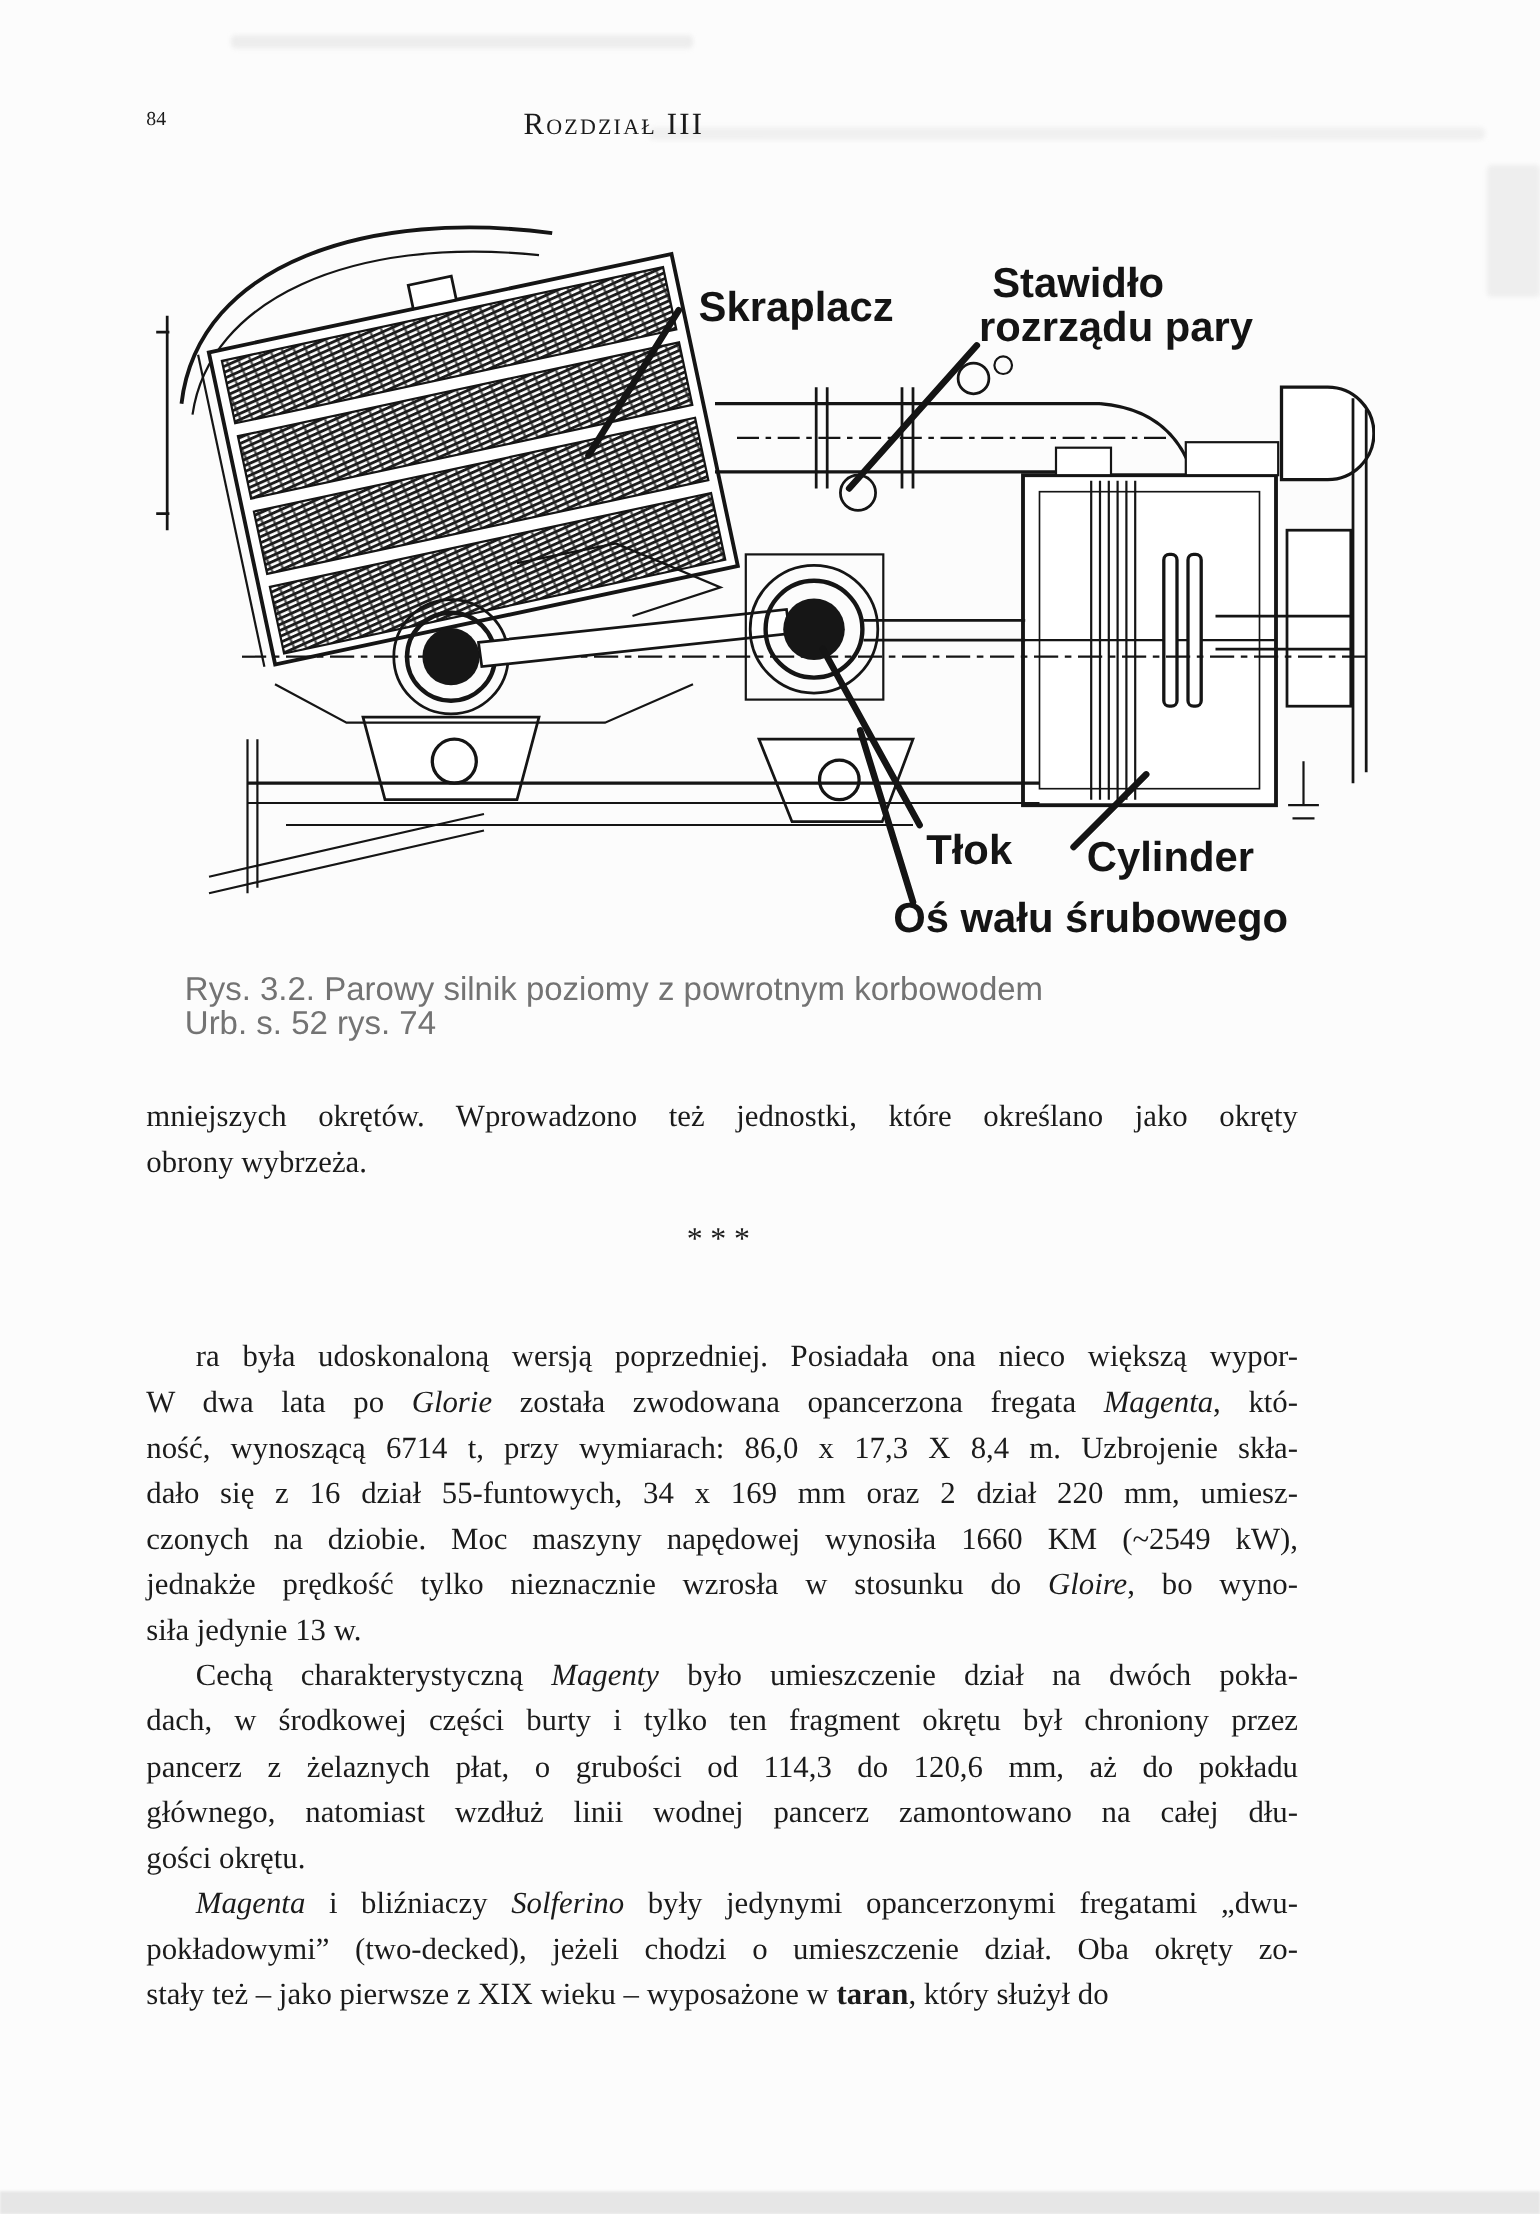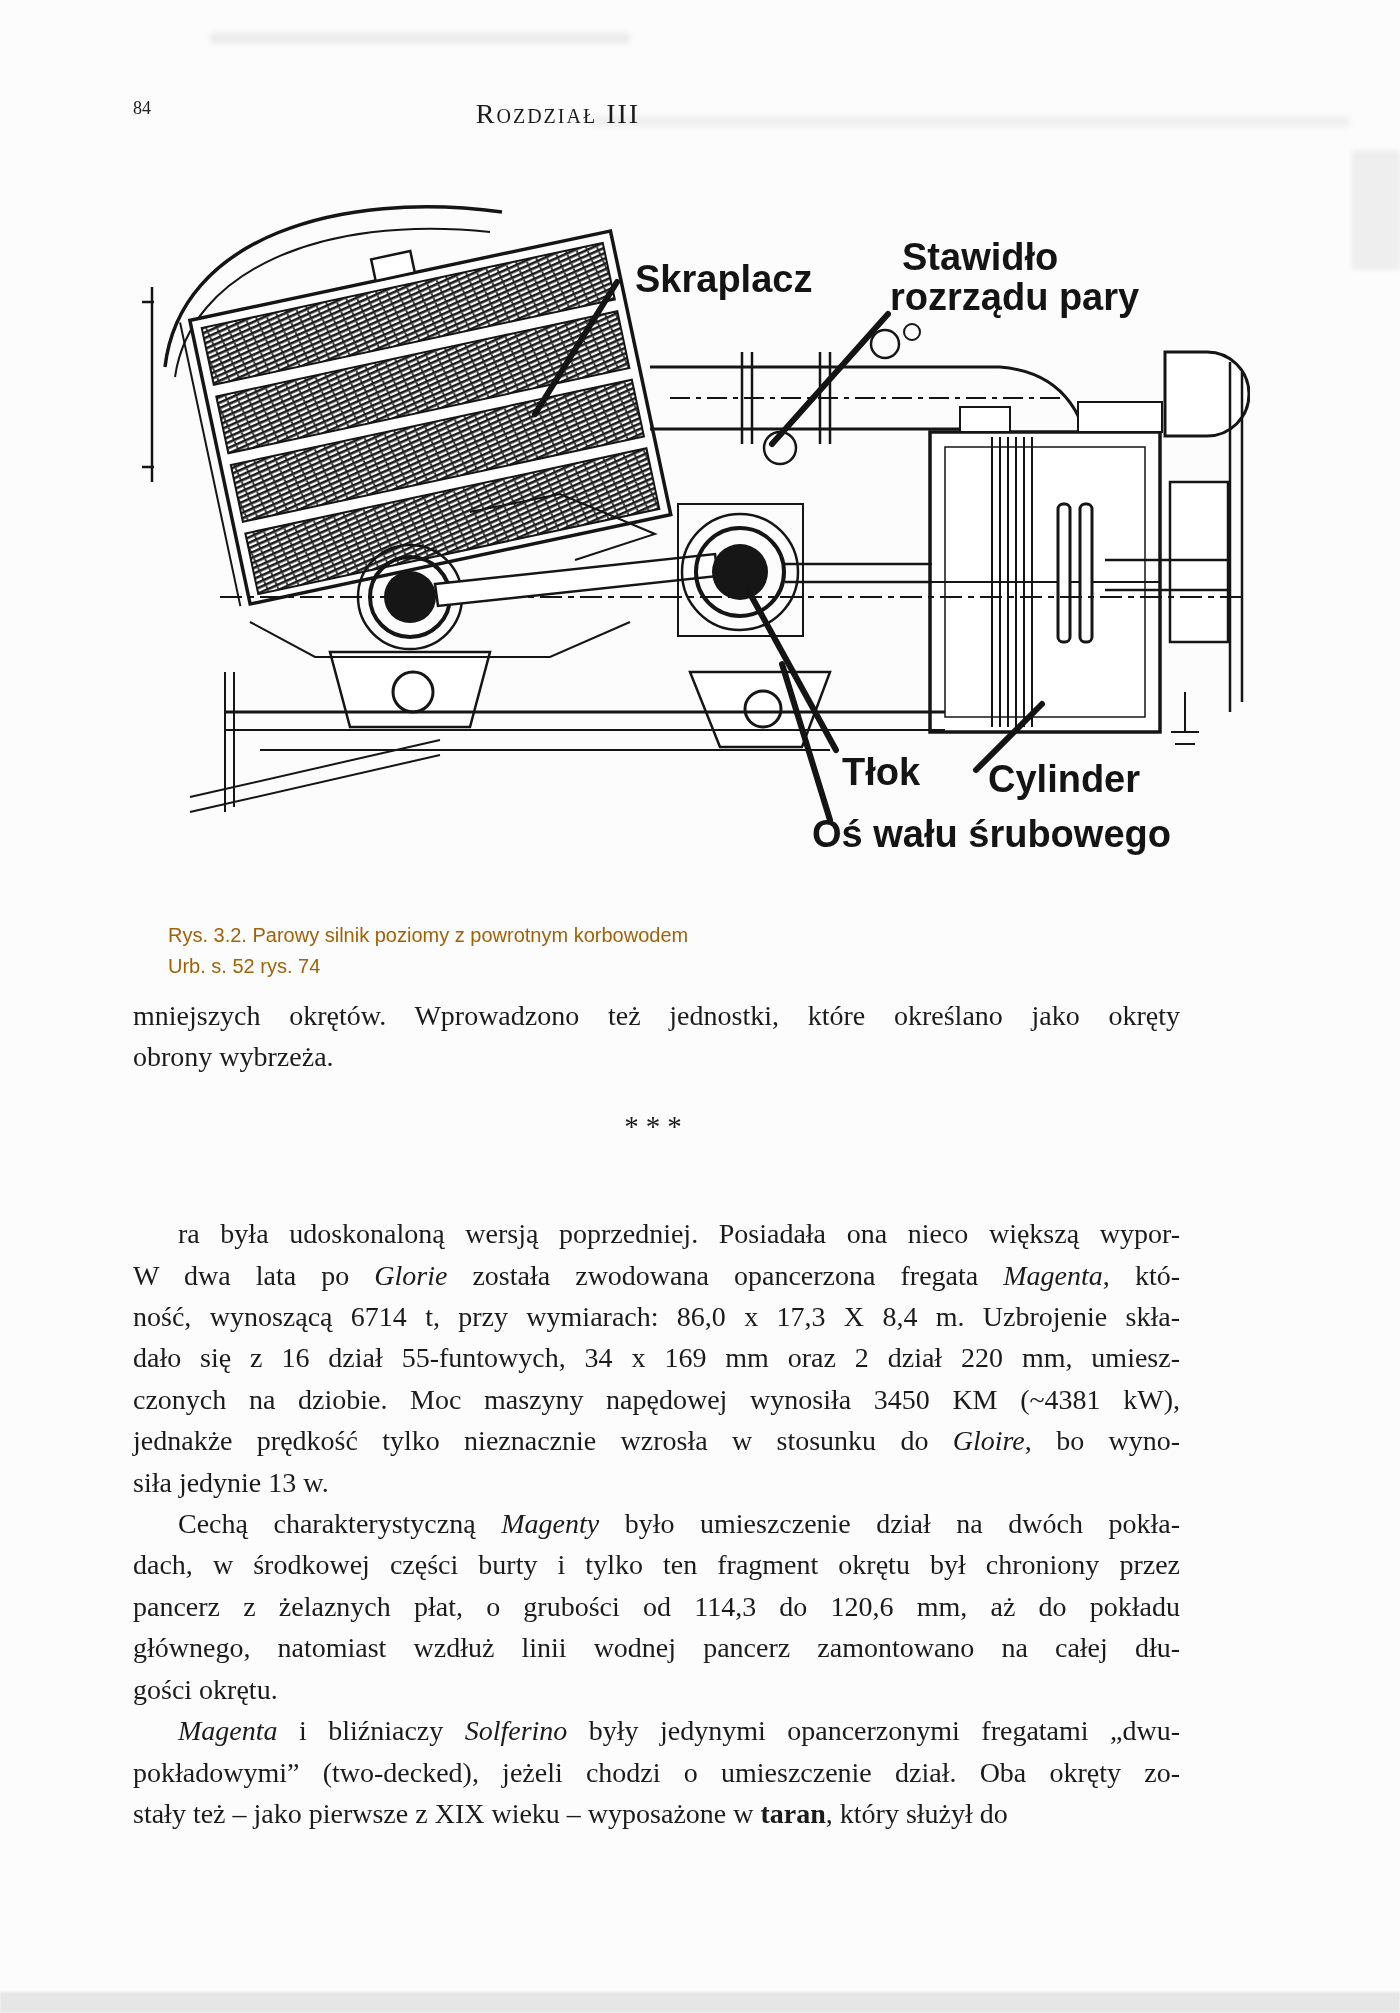--- a/index.html
+++ b/index.html
@@ -14,23 +14,23 @@
   
   .page-number{position:absolute;left:133px;top:98px;font-size:18px;}
   .chapter-header{
     position:absolute;left:0;top:98px;width:1116px;text-align:center;
     font-variant:small-caps;letter-spacing:2px;font-size:28px;
   }
   
   .figure-svg{position:absolute;left:130px;top:152px;}
   .fig-label{font-family:"Liberation Sans","DejaVu Sans",sans-serif;font-weight:bold;font-size:38px;fill:#141414;}
   .caption{
-    position:absolute;left:168px;top:920px;
+    position:absolute;left:168px;top:884px;
     font-family:"Liberation Sans","DejaVu Sans",sans-serif;
-    font-size:20px;line-height:31px;color:#a16207;
+    font-size:30px;line-height:31px;color:#737373;
   }
   
   .body-text{position:absolute;left:133px;top:995px;width:1047px;font-size:28px;line-height:41.4px;}
   .separator{margin:28px 0 66px 0;text-align:center;letter-spacing:7px;font-size:29px;line-height:41.4px;}
   .tline{text-align:justify;text-align-last:justify;}
   .tline.last{text-align-last:left;font-family:Liberation Serif, serif;}
   .para.indent .tline:first-child{text-indent:45px;}
   .it{font-style:italic;}
   .bd{font-weight:bold;}
   .ink{stroke:#151515;fill:none;}
@@ -160,21 +160,21 @@
         <div class="tline last"><span>obrony wybrzeża.</span></div>
       </div>
     </div>
   <div class="separator">***</div>
   <div>
       <div class="para indent">
         <div class="tline"><span>ra była udoskonaloną wersją poprzedniej. Posiadała ona nieco większą wypor-</span></div>
         <div class="tline"><span>W dwa lata po </span><span class="it">Glorie</span><span> została zwodowana opancerzona fregata </span><span class="it">Magenta</span><span>, któ-</span></div>
         <div class="tline"><span>ność, wynoszącą 6714 t, przy wymiarach: 86,0 x 17,3 X 8,4 m. Uzbrojenie skła-</span></div>
         <div class="tline"><span>dało się z 16 dział 55-funtowych, 34 x 169 mm oraz 2 dział 220 mm, umiesz-</span></div>
-        <div class="tline"><span>czonych na dziobie. Moc maszyny napędowej wynosiła 3450 KM (~4381 kW),</span></div>
+        <div class="tline"><span>czonych na dziobie. Moc maszyny napędowej wynosiła 1660 KM (~2549 kW),</span></div>
         <div class="tline"><span>jednakże prędkość tylko nieznacznie wzrosła w stosunku do </span><span class="it">Gloire</span><span>, bo wyno-</span></div>
         <div class="tline last"><span>siła jedynie 13 w.</span></div>
       </div>
       <div class="para indent">
         <div class="tline"><span>Cechą charakterystyczną </span><span class="it">Magenty</span><span> było umieszczenie dział na dwóch pokła-</span></div>
         <div class="tline"><span>dach, w środkowej części burty i tylko ten fragment okrętu był chroniony przez</span></div>
         <div class="tline"><span>pancerz z żelaznych płat, o grubości od 114,3 do 120,6 mm, aż do pokładu</span></div>
         <div class="tline"><span>głównego, natomiast wzdłuż linii wodnej pancerz zamontowano na całej dłu-</span></div>
         <div class="tline last"><span>gości okrętu.</span></div>
       </div>

